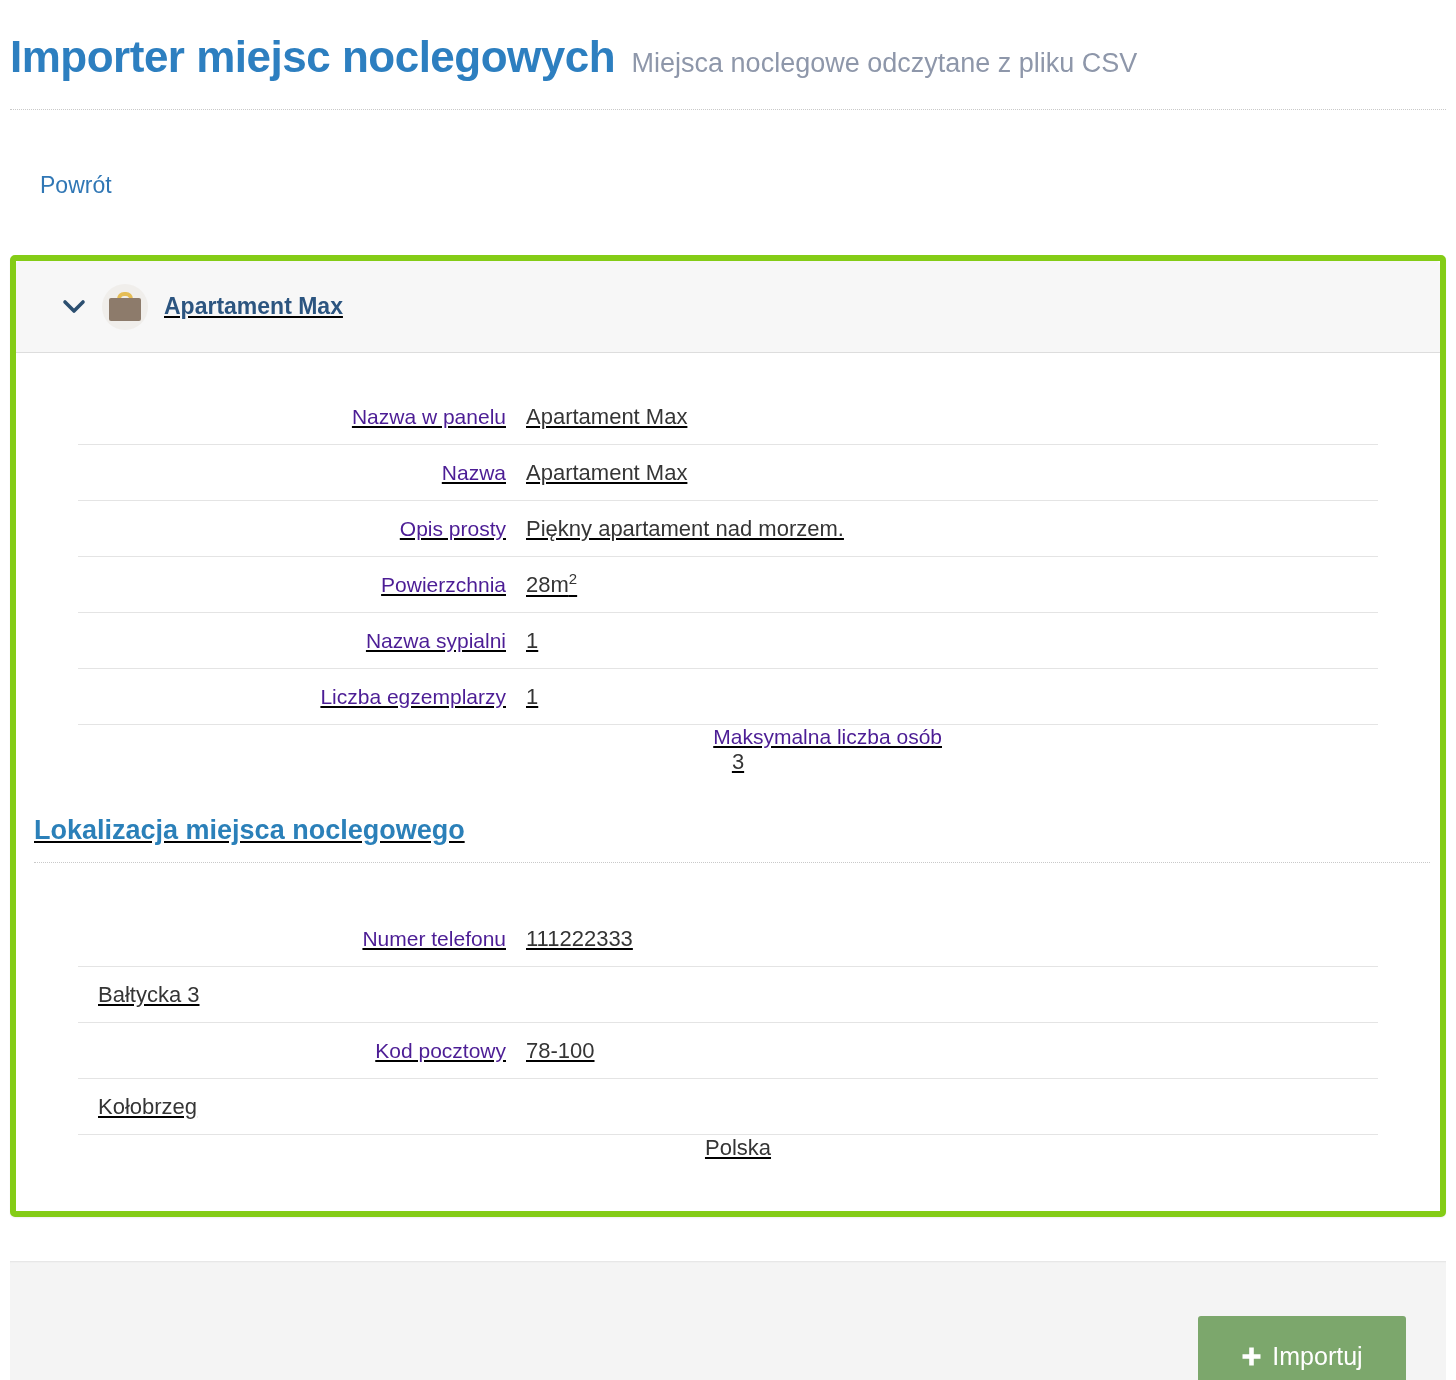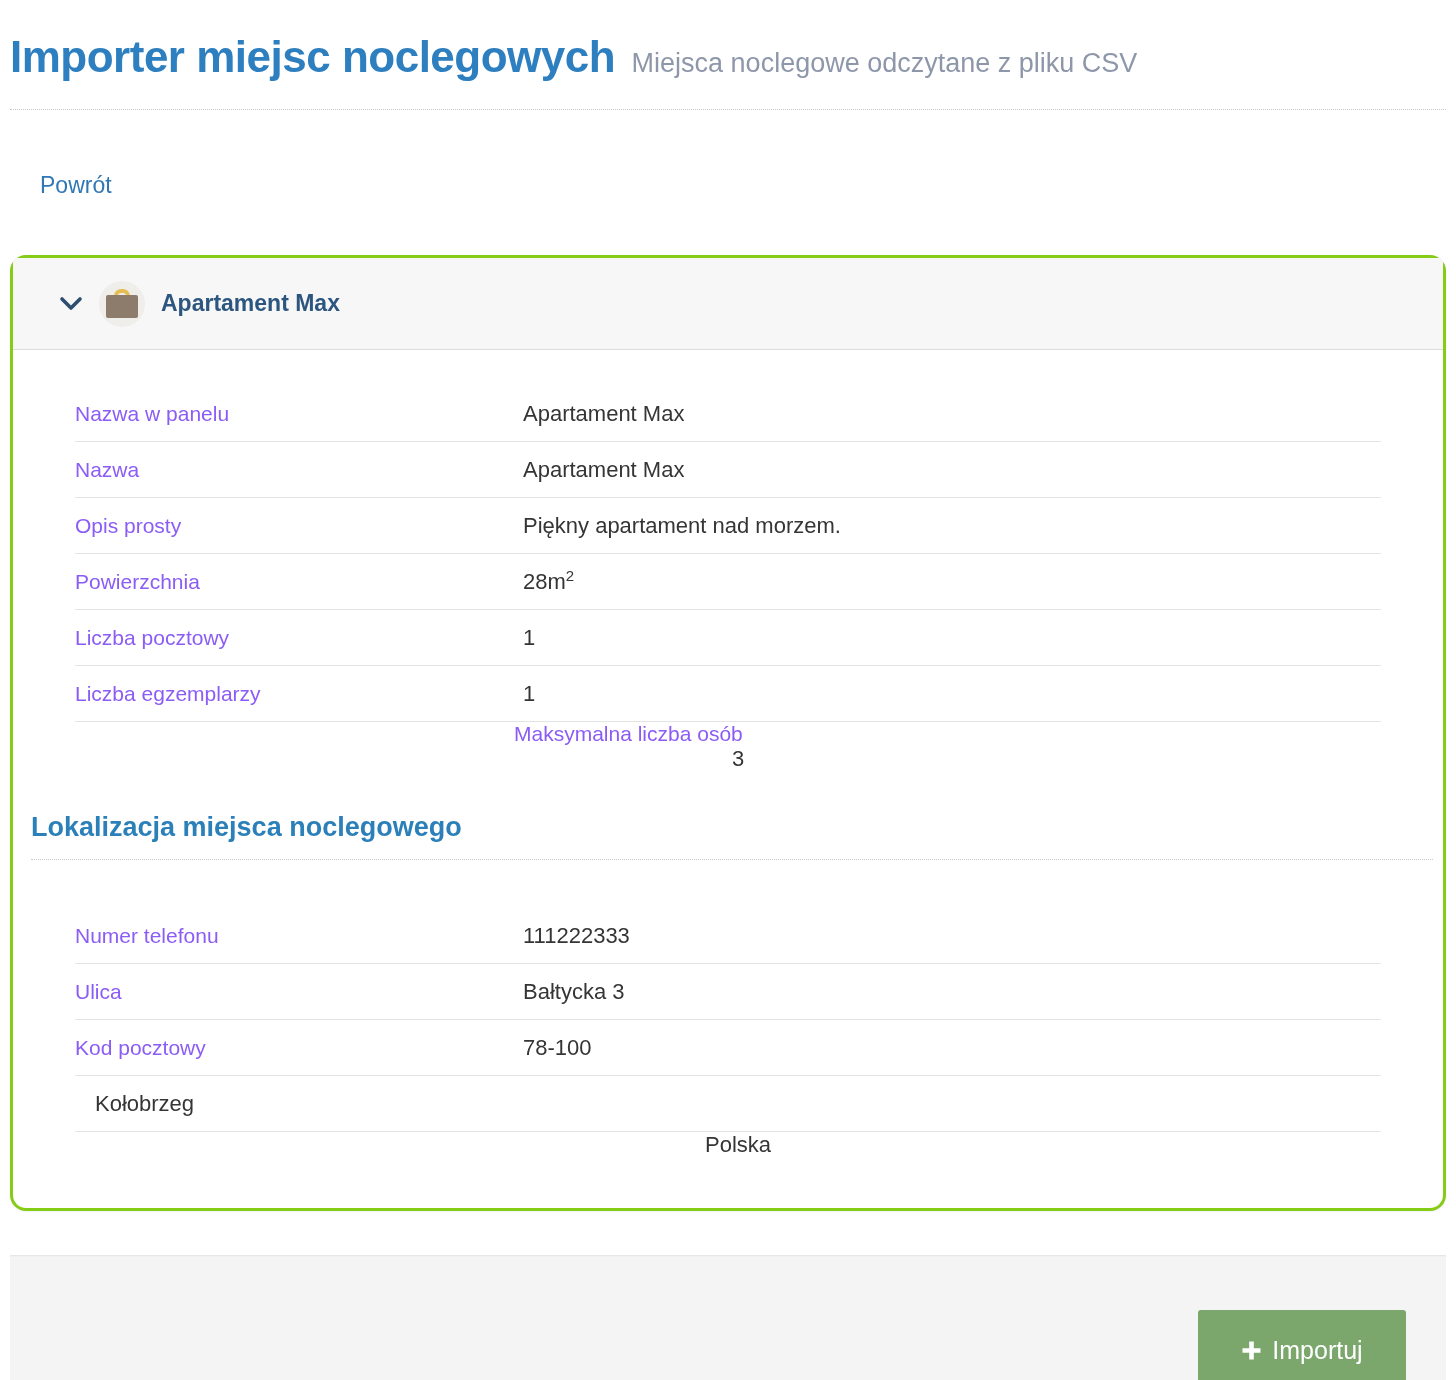--- a/index.html
+++ b/index.html
@@ -10,42 +10,42 @@
   
   .page-header { height:86px; padding-top:8px; border-bottom:1px dotted #c9c9c9; }
   .page-title { display:inline; font-size:44px; font-weight:bold; color:#2d7fc0; letter-spacing:-0.5px; }
   .page-subtitle { display:inline; font-size:27px; color:#8e97aa; margin-left:12px; font-weight:normal; }
 
   
   .back-link { display:inline-block; margin:62px 0 0 30px; font-size:23px; color:#3077b5;
                text-decoration:none; cursor:pointer; }
 
   
-  .panel { margin-top:56px; border:3px solid #84cc16; border-radius:16px;
-           box-shadow:0 1px 2px rgba(0,0,0,0.06); background:#fff; }
+  .panel { margin-top:56px; border:6px solid #84cc16; border-radius:5px;
+           box-shadow:0 1px 2px rgba(0,0,0,0.06); background:#fff;text-decoration:underline; }
   .panel-heading { height:92px; background:#f7f7f7; border-bottom:1px solid #dddddd;
                    border-radius:4px 4px 0 0; display:flex; align-items:center;
                    padding-left:46px; cursor:pointer; }
   .chevron { width:24px; height:16px; margin-right:16px; flex:none; }
   .icon-circle { width:46px; height:46px; border-radius:50%; background:#f0eeeb;
                  position:relative; margin-right:16px; flex:none; }
   .briefcase-handle { position:absolute; left:15px; top:8px; width:16px; height:12px;
                       border:4px solid #e5bd55; border-bottom:none; border-radius:7px 7px 0 0; }
   .briefcase-body { position:absolute; left:7px; top:14px; width:32px; height:23px;
                     background:#8d7b6b; border-radius:2px; }
   .panel-title { font-size:23px; font-weight:bold; color:#2c5580; }
 
   .panel-body { padding:36px 0 20px; }
 
   
   .rows { margin:0 62px; }
   .rows.location { margin-top:48px; }
   .row { display:flex; align-items:center; min-height:56px; border-bottom:1px solid #e4e4e4; }
   .row:last-child { border-bottom:none;flex-direction:column; }
-  .row-label { width:428px; text-align:left; font-size:21px; color:#8b5cf6; flex:none; }
+  .row-label { width:428px; text-align:right; font-size:21px; color:#4c1d95; flex:none; }
   .row-value { margin-left:20px; font-size:22px; color:#353535; }
   .row-value sup { font-size:15px; }
 
   
   .section-heading { margin:34px 8px 0 18px; font-size:27px; font-weight:bold; color:#2b80b9; }
   .dotted-divider { border-bottom:1px dotted #c9c9c9; margin:16px 10px 0 18px; }
 
   
   .page-footer { margin-top:44px; height:151px; background:#f4f4f4; position:relative;
                  box-shadow: inset 0 2px 2px -1px rgba(0,0,0,0.07); }
@@ -94,21 +94,21 @@
         </div>
         <div class="row">
           <span class="row-label">Opis prosty</span>
           <span class="row-value">Piękny apartament nad morzem.</span>
         </div>
         <div class="row">
           <span class="row-label">Powierzchnia</span>
           <span class="row-value"><span>28m</span><sup>2</sup></span>
         </div>
         <div class="row">
-          <span class="row-label">Liczba pocztowy</span>
+          <span class="row-label">Nazwa sypialni</span>
           <span class="row-value">1</span>
         </div>
         <div class="row">
           <span class="row-label">Liczba egzemplarzy</span>
           <span class="row-value">1</span>
         </div>
         <div class="row">
           <span class="row-label">Maksymalna liczba osób</span>
           <span class="row-value">3</span>
         </div>
@@ -116,21 +116,20 @@
 
       <h2 class="section-heading">Lokalizacja miejsca noclegowego</h2>
       <div class="dotted-divider"></div>
 
       <div class="rows location">
         <div class="row">
           <span class="row-label">Numer telefonu</span>
           <span class="row-value">111222333</span>
         </div>
         <div class="row">
-          <span class="row-label">Ulica</span>
           <span class="row-value">Bałtycka 3</span>
         </div>
         <div class="row">
           <span class="row-label">Kod pocztowy</span>
           <span class="row-value">78-100</span>
         </div>
         <div class="row">
           <span class="row-value">Kołobrzeg</span>
         </div>
         <div class="row">

